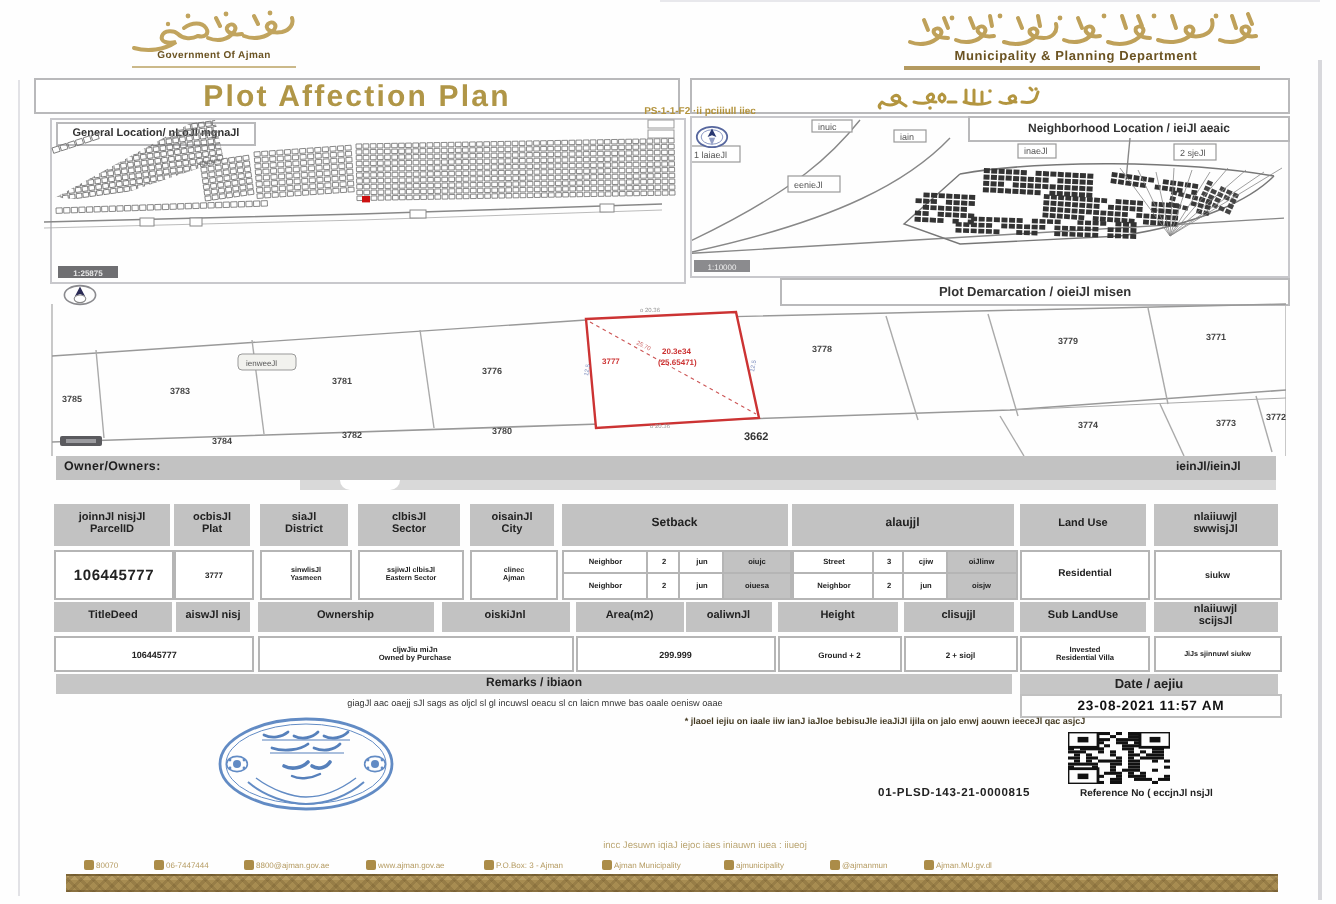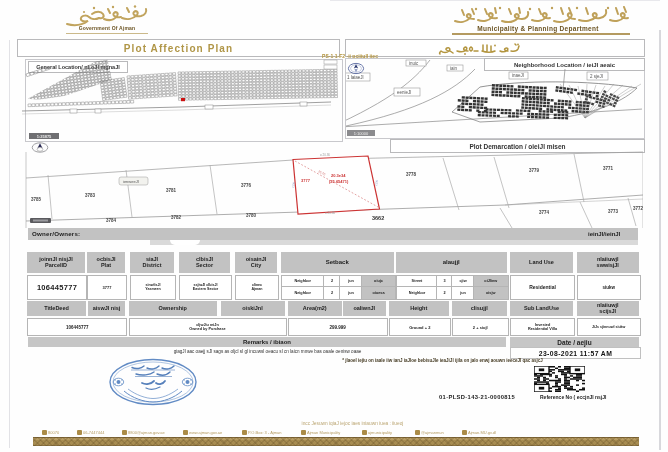--- a/index.html
+++ b/index.html
@@ -56,21 +56,21 @@
         <circle cx="100" cy="2" r="1.2"></circle>
         <circle cx="125" cy="2" r="1.2"></circle>
         <circle cx="156" cy="2" r="1.2"></circle>
       </g>
 </svg>
 
 <div class="abs" style="left:448px;top:25px;width:180px;text-align:center;font-size:6.5px;font-weight:bold;color:#6b5322;letter-spacing:.3px;">Municipality &amp; Planning Department</div>
 <div class="abs" style="left:452px;top:33px;width:178px;height:1.5px;background:#b49a60;"></div>
 
 <div class="abs box ctr" style="left:17px;top:39px;width:321px;height:16px;">
-  <span style="font-size:10px;font-weight:bold;color:#b09647;letter-spacing:1.1px;">Plot Affection Plan</span>
+  <span style="font-size:15px;font-weight:bold;color:#b09647;letter-spacing:1.1px;">Plot Affection Plan</span>
 </div>
 
 <div class="abs box" style="left:345px;top:39px;width:298px;height:16px;">
   <svg style="position:absolute;left:92px;top:2.5px;" width="85" height="12" viewBox="0 0 85 12">
   <g fill="none" stroke="#b3953f" stroke-width="1.5" stroke-linecap="round">
   <path d="M3 8 C5 10 9 10 11 8 C13 6 11 4 9 5 C7 6 8 8 12 8 L15 10 M3 8 C2 9 1 10 2 11"></path>
   <path d="M19 8 C22 9 26 9 28 7 C30 5 28 3 26 5 C25 6 26 8 30 8 M33 4 C31 5 31 7 33 8 C35 7 35 5 33 4 M36 8 L40 8"></path>
   <path d="M45 8 L45 2 M49 8 L49 2 M53 8 L53 3 M44 8 C48 9.5 54 9.5 57 8"></path>
   <path d="M62 8 C64 9 67 9 69 7.5 C71 6 69 4 67 5.5 C66 6.5 67 8 70 8 M73 8 C76 8.5 79 8 80 6 L81 3 M77 1 L78 2"></path>
   </g>

